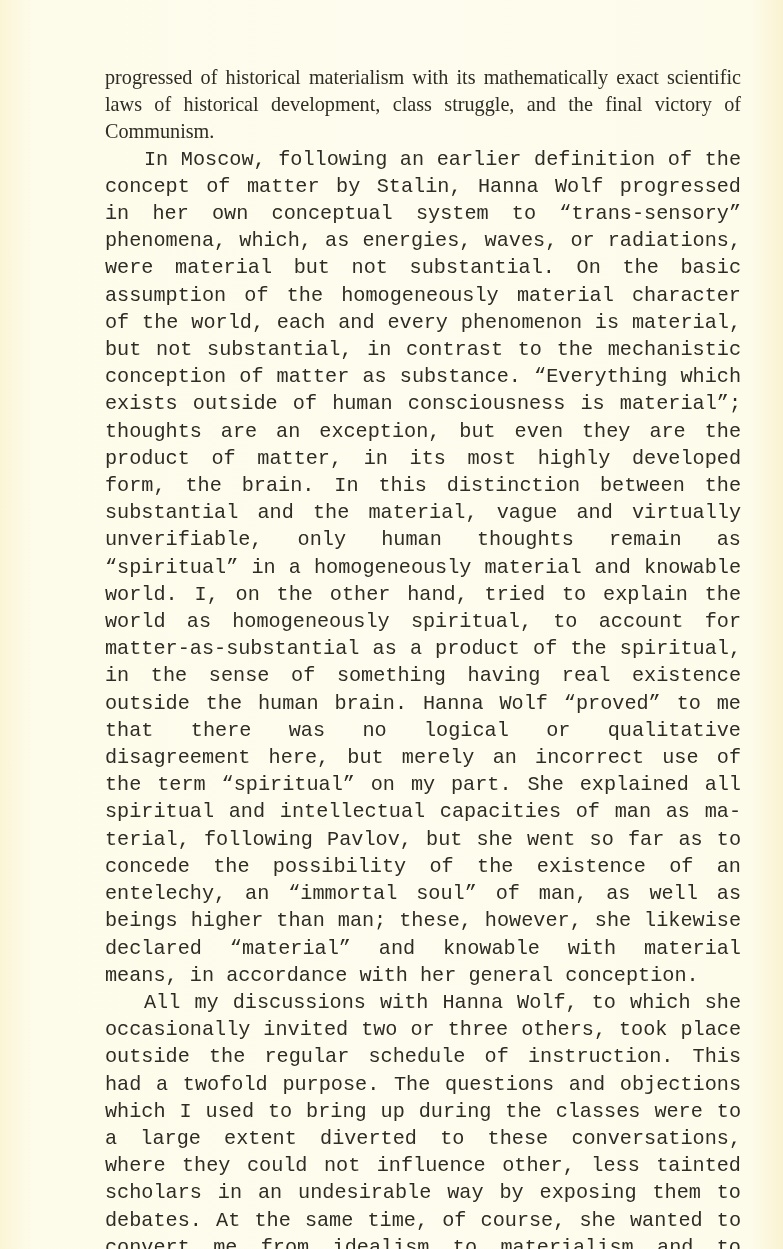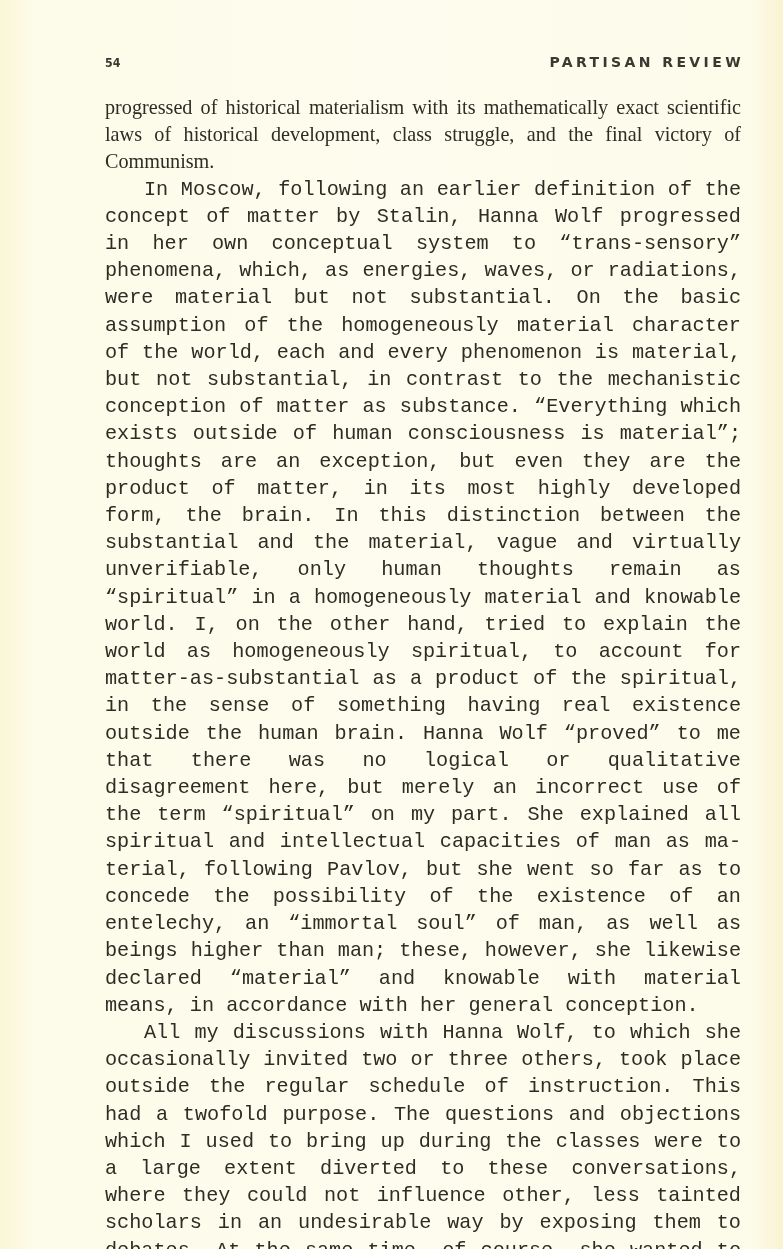--- a/index.html
+++ b/index.html
@@ -60,23 +60,19 @@
     }
     .body-text p.indent {
       text-indent: 39px;
       font-family: Liberation Mono, monospace;
     }
   </style>
 </head>
 <body>
 
 <div class="page">
-  <div class="running-head">
-    <span class="folio">54</span>
-    <span class="journal-title">PARTISAN REVIEW</span>
-  </div>
 
   <div class="body-text">
     <p>progressed of historical materialism with its mathematically exact scientific laws of historical development, class struggle, and the final victory of Communism.</p>
     <p class="indent">In Moscow, following an earlier definition of the concept of matter by Stalin, Hanna Wolf progressed in her own conceptual system to “trans-sensory” phenomena, which, as energies, waves, or radiations, were material but not substantial. On the basic assumption of the homogeneously material character of the world, each and every phenomenon is material, but not substantial, in contrast to the mechanistic conception of matter as substance. “Everything which exists outside of human consciousness is material”; thoughts are an exception, but even they are the product of matter, in its most highly developed form, the brain. In this distinction between the substantial and the material, vague and virtually unverifiable, only human thoughts remain as “spiritual” in a homogeneously material and knowable world. I, on the other hand, tried to explain the world as homogeneously spiritual, to account for matter-as-substantial as a product of the spiritual, in the sense of something having real existence outside the human brain. Hanna Wolf “proved” to me that there was no logical or qualitative disagreement here, but merely an incorrect use of the term “spiritual” on my part. She explained all spiritual and intellectual capacities of man as ma­terial, following Pavlov, but she went so far as to concede the possibility of the existence of an entelechy, an “immortal soul” of man, as well as beings higher than man; these, however, she like­wise declared “material” and knowable with material means, in ac­cordance with her general conception.</p>
     <p class="indent">All my discussions with Hanna Wolf, to which she occasionally invited two or three others, took place outside the regular schedule of instruction. This had a twofold purpose. The questions and objections which I used to bring up during the classes were to a large extent diverted to these conversations, where they could not influence other, less tainted scholars in an undesirable way by exposing them to de­bates. At the same time, of course, she wanted to convert me from idealism to materialism and to convince me of the unique objective truth of the Stalinist fundamentals of dialectical materialism. If there is an absolutely basic postulate in this system, it is that of “partiality” as opposed to “objectivism”; this is by no means new and, expressed</p>
   </div>
 </div>
 
 </body></html>

